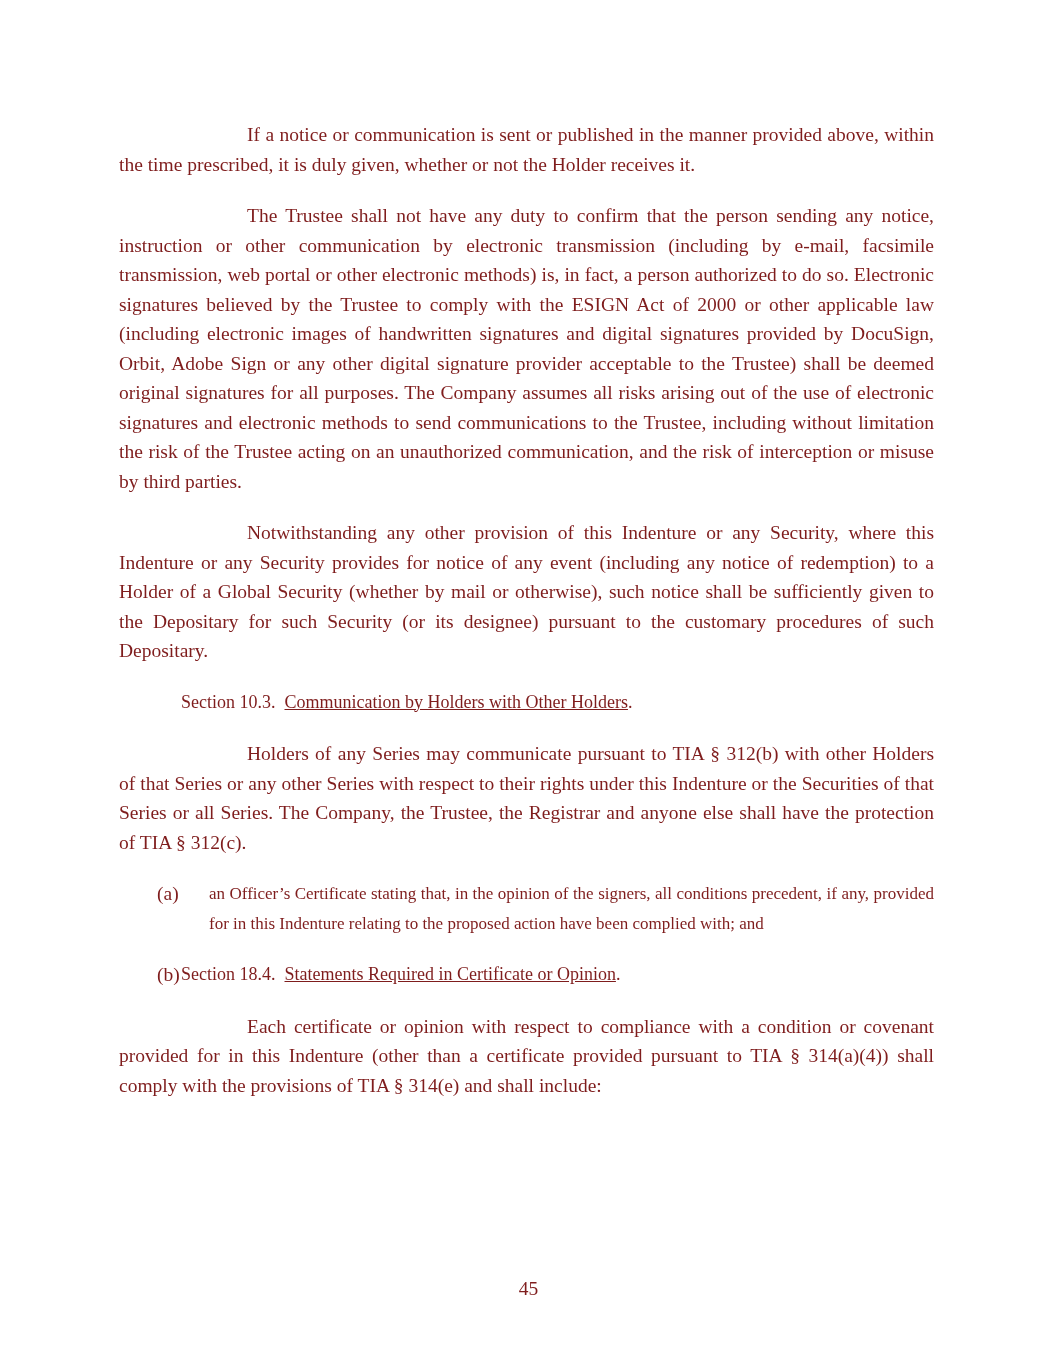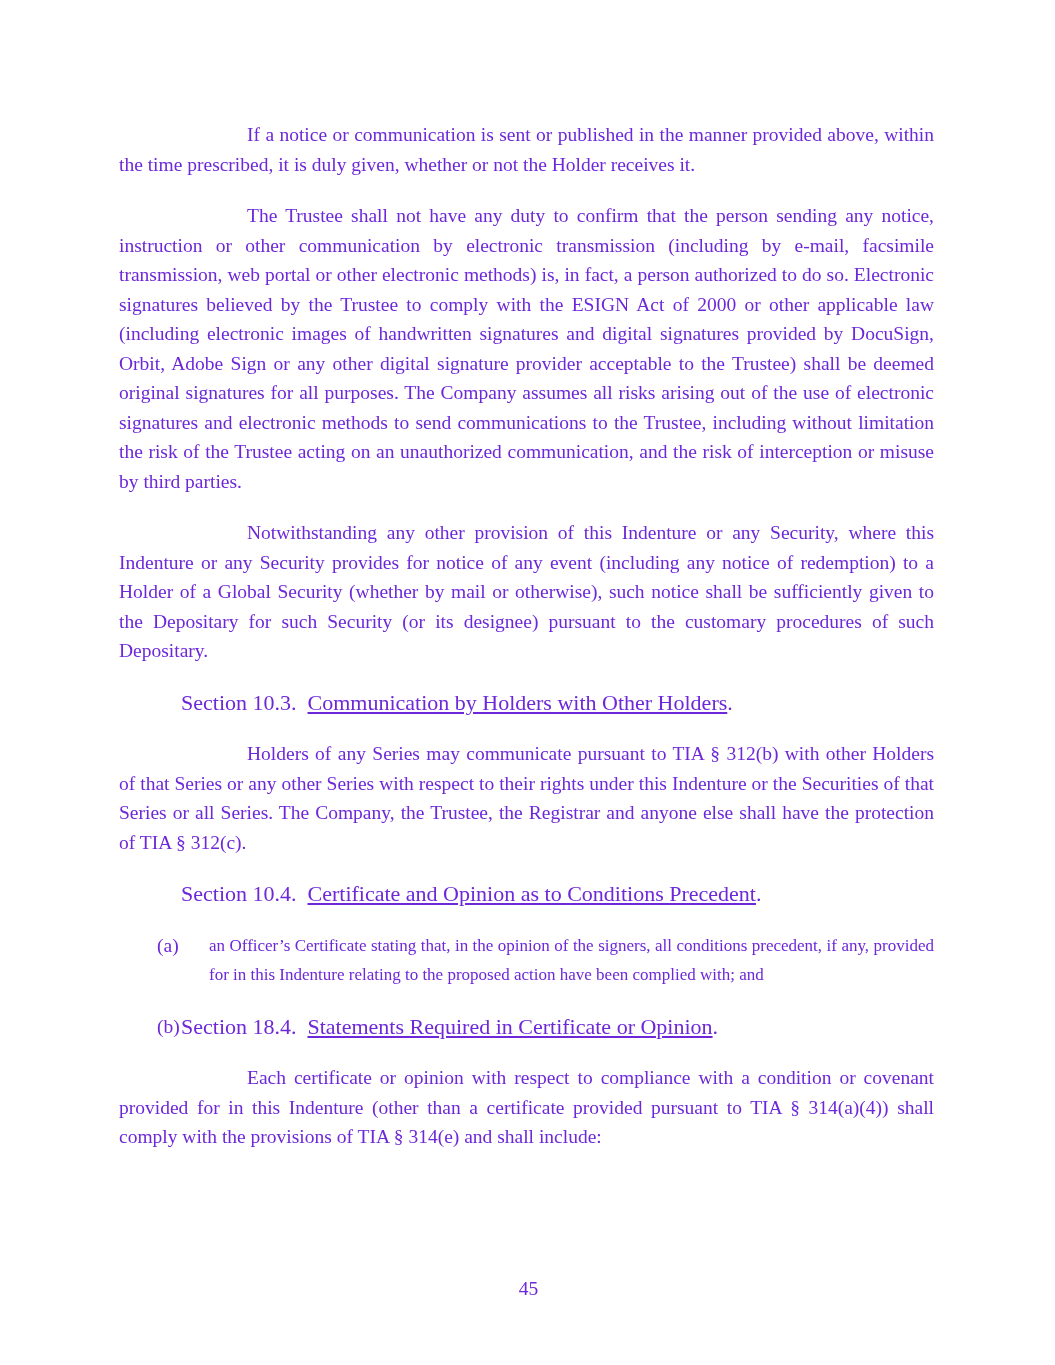--- a/index.html
+++ b/index.html
@@ -6,41 +6,41 @@
     margin: 0;
     padding: 0;
     background: #ffffff;
   }
   .page {
     width: 1055px;
     height: 1365px;
     position: relative;
     background: #ffffff;
     font-family: "Liberation Serif", "DejaVu Serif", serif;
-    color: #6d28d9;
+    color: #7f1d1d;
     box-sizing: border-box;
   }
   .content {
     position: absolute;
     left: 119px;
     top: 120px;
     width: 815px;
   }
   p.body {
     font-size: 19.5px;
     line-height: 29.5px;
     text-align: justify;
     text-justify: inter-word;
     margin: 0 0 22px 0;
   }
   p.body.indent {
     text-indent: 128px;
   }
   p.section {
-    font-size: 22px;
+    font-size: 18px;
     line-height: 29.5px;
     margin: 0 0 22px 0;
     text-indent: 62px;
   }
   p.section .heading {
     text-decoration: underline;
   }
   .hang {
     position: relative;
     padding-left: 90px;
@@ -81,23 +81,20 @@
     <p class="body indent">The Trustee shall not have any duty to confirm that the person sending any notice, instruction or other communication by electronic transmission (including by e-mail, facsimile transmission, web portal or other electronic methods) is, in fact, a person authorized to do so. Electronic signatures believed by the Trustee to comply with the ESIGN Act of 2000 or other applicable law (including electronic images of handwritten signatures and digital signatures provided by DocuSign, Orbit, Adobe Sign or any other digital signature provider acceptable to the Trustee) shall be deemed original signatures for all purposes. The Company assumes all risks arising out of the use of electronic signatures and electronic methods to send communications to the Trustee, including without limitation the risk of the Trustee acting on an unauthorized communication, and the risk of interception or misuse by third parties.</p>
 
     <p class="body indent">Notwithstanding any other provision of this Indenture or any Security, where this Indenture or any Security provides for notice of any event (including any notice of redemption) to a Holder of a Global Security (whether by mail or otherwise), such notice shall be sufficiently given to the Depositary for such Security (or its designee) pursuant to the customary procedures of such Depositary.</p>
 
     <p class="section">
       <span>Section 10.3.</span>&nbsp;&nbsp;<span class="heading">Communication by Holders with Other Holders</span><span>.</span>
     </p>
 
     <p class="body indent">Holders of any Series may communicate pursuant to TIA § 312(b) with other Holders of that Series or any other Series with respect to their rights under this Indenture or the Securities of that Series or all Series.  The Company, the Trustee, the Registrar and anyone else shall have the protection of TIA § 312(c).</p>
 
-    <p class="section">
-      <span>Section 10.4.</span>&nbsp;&nbsp;<span class="heading">Certificate and Opinion as to Conditions Precedent</span><span>.</span>
-    </p>
 
 
     <div class="hang">
       <span class="marker">(a)</span>
       <p>an Officer’s Certificate stating that, in the opinion of the signers, all conditions precedent, if any, provided for in this Indenture relating to the proposed action have been complied with; and</p>
     </div>
 
     <div class="hang">
       <span class="marker">(b)</span>
     </div>

